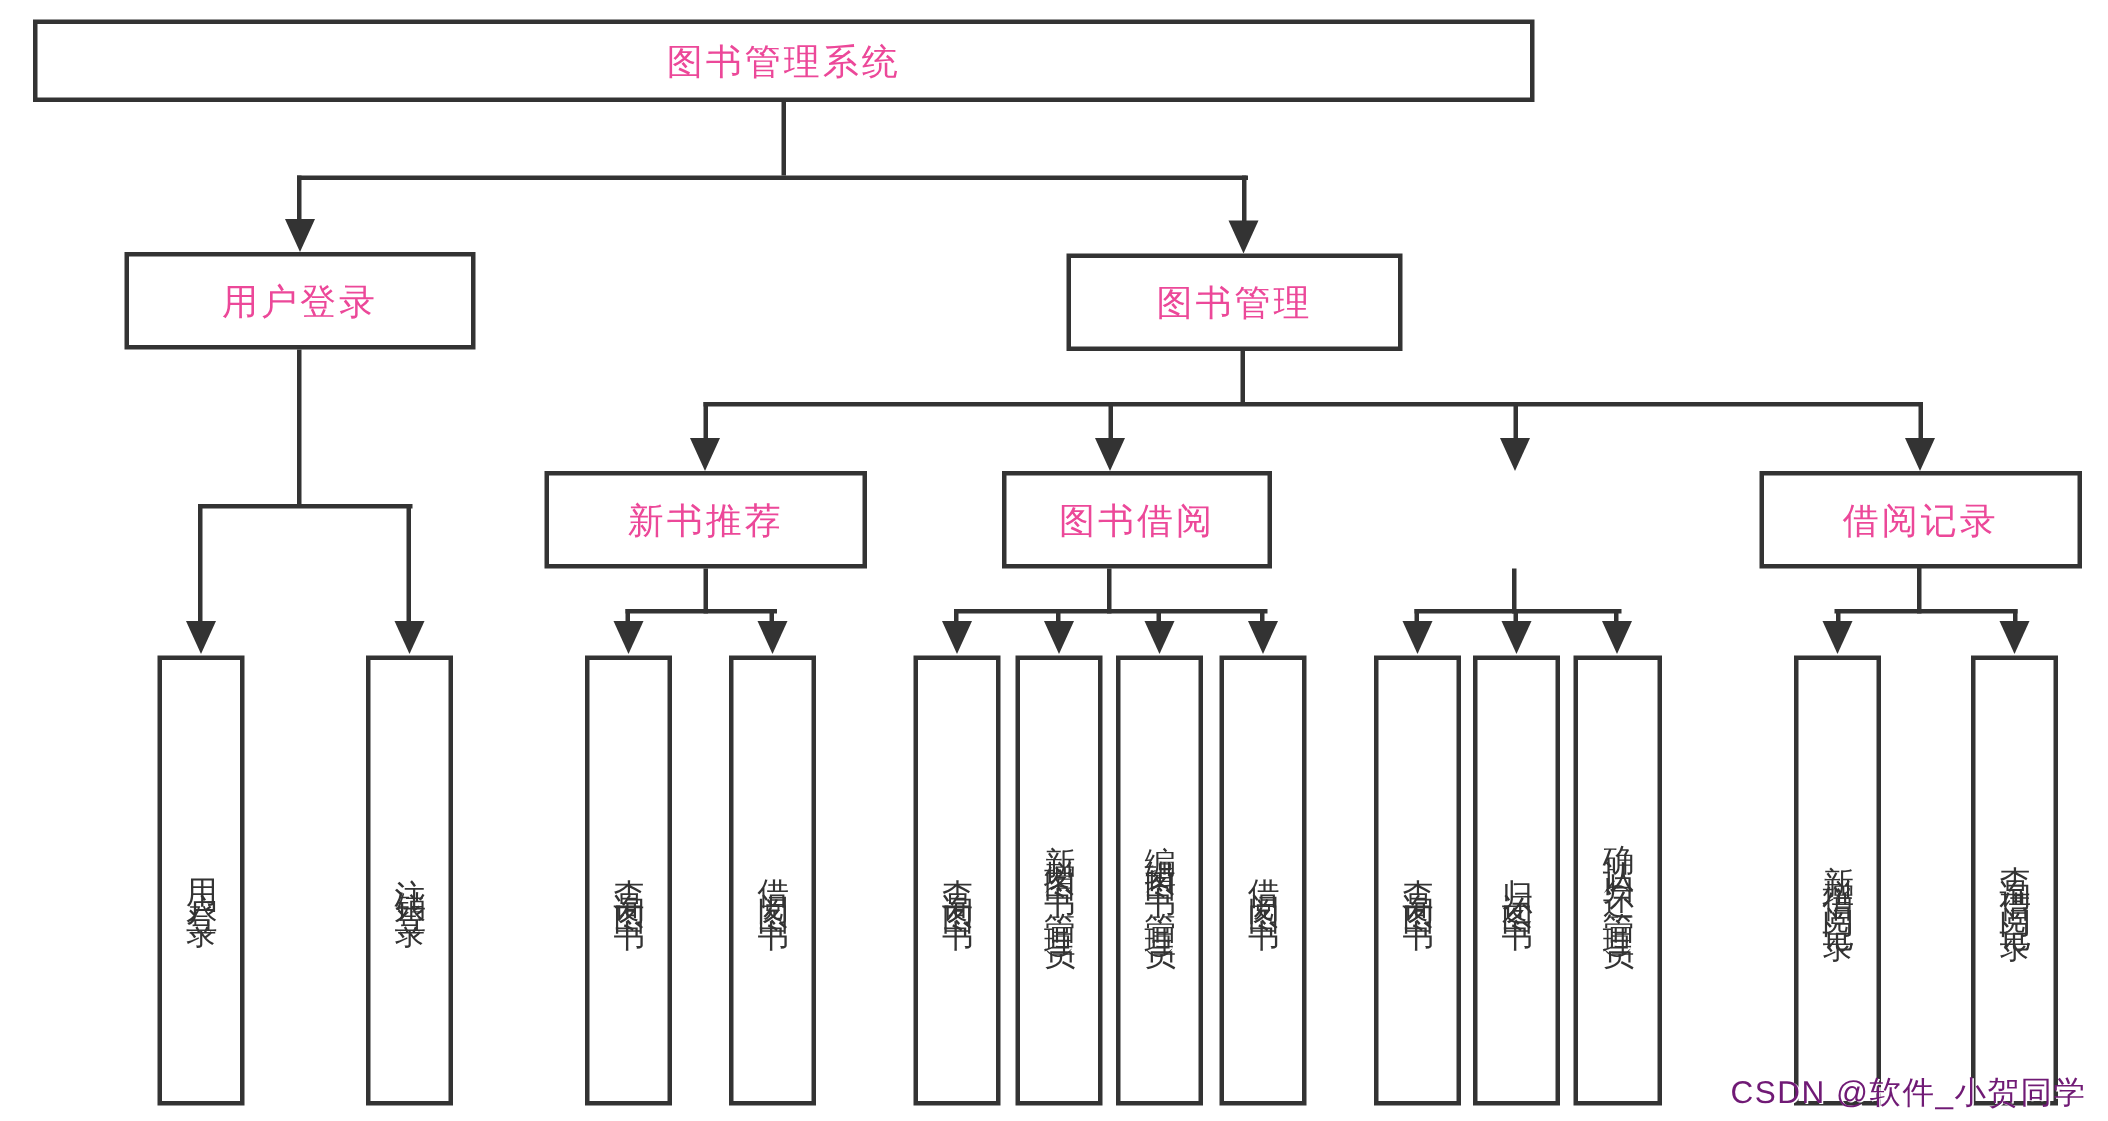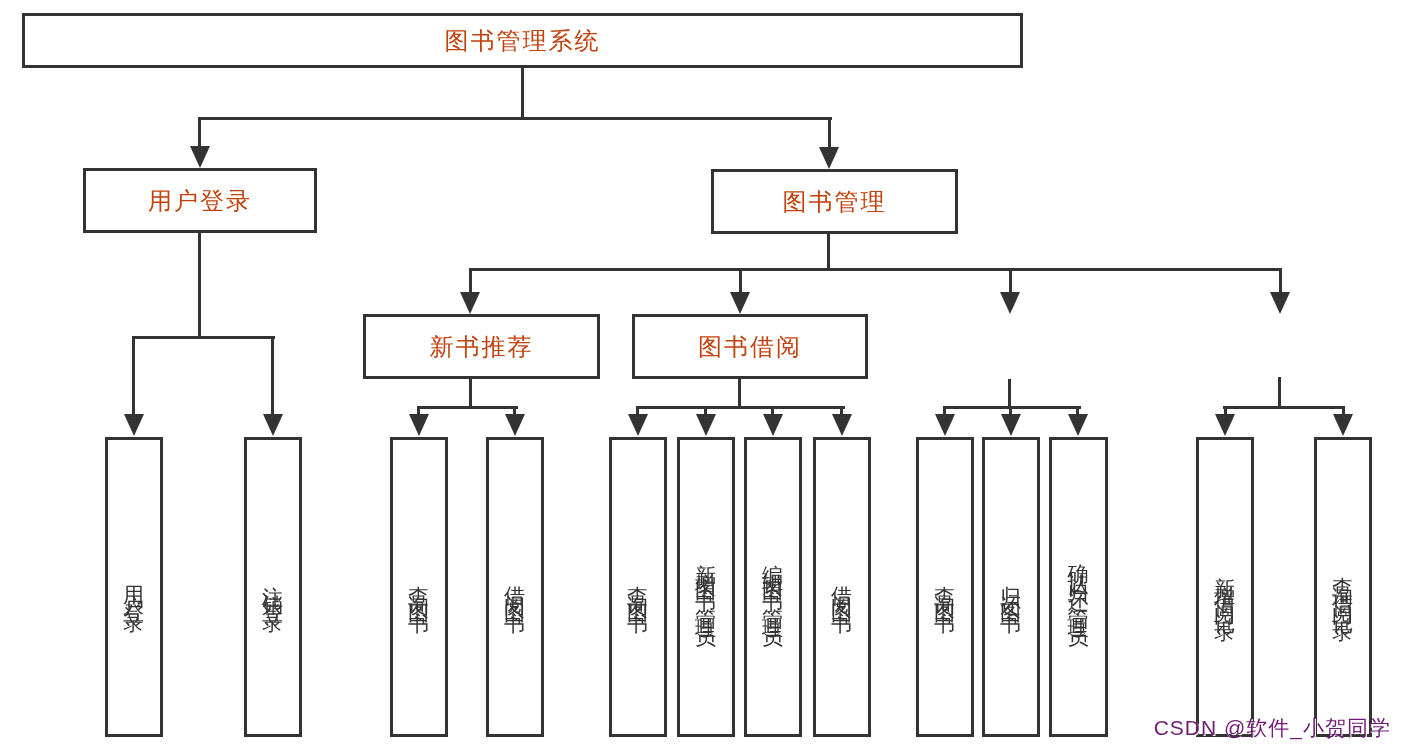--- a/index.html
+++ b/index.html
@@ -5,21 +5,21 @@
   html,body{margin:0;padding:0;background:#fff;}
   .stage{
     position:relative;width:1405px;height:747px;background:#ffffff;
     font-family:"Liberation Sans","DejaVu Sans",sans-serif;color:#333;
     overflow:hidden;
   }
   .box{
     position:absolute;border:3px solid #333;background:#fff;
     box-sizing:border-box;display:flex;align-items:center;justify-content:center;
   }
-  .box.h span{font-size:24px;letter-spacing:2px;color:#c2410c;white-space:nowrap;}
+  .box.h span{font-size:24px;letter-spacing:2px;color:#ec4899;white-space:nowrap;}
   .box.v span{
     writing-mode:vertical-rl;text-orientation:mixed;
     font-size:21px;letter-spacing:9px;color:#333;line-height:1;
   }
   .line{position:absolute;background:#333;}
   .arr{
     position:absolute;width:0;height:0;
     border-left:10px solid transparent;border-right:10px solid transparent;
     border-top:22px solid #333;
   }
@@ -41,21 +41,21 @@
   <div class="line" style="left:521px;top:68px;width:3px;height:49px"></div>
   <div class="line" style="left:198px;top:117px;width:634px;height:3px"></div>
   <div class="line" style="left:198px;top:117px;width:3px;height:31px"></div>
   <div class="arr" style="left:190px;top:146px"></div>
   <div class="line" style="left:828px;top:117px;width:3px;height:31px"></div>
   <div class="arr" style="left:819px;top:147px"></div>
 
   <div class="box h" style="left:83px;top:168px;width:234px;height:65px">
     <span>用户登录</span>
   </div>
-  <div class="box h" style="left:711px;top:169px;width:247px;height:65px">
+  <div class="box h" style="left:711px;top:169px;width:224px;height:65px">
     <span>图书管理</span>
   </div>
 
   <div class="line" style="left:198px;top:233px;width:3px;height:103px"></div>
   <div class="line" style="left:132px;top:336px;width:143px;height:3px"></div>
   <div class="line" style="left:132px;top:336px;width:3px;height:80px"></div>
   <div class="arr" style="left:124px;top:414px"></div>
   <div class="line" style="left:271px;top:336px;width:3px;height:80px"></div>
   <div class="arr" style="left:263px;top:414px"></div>
 
@@ -63,25 +63,28 @@
   <div class="line" style="left:469px;top:268px;width:813px;height:3px"></div>
   <div class="line" style="left:469px;top:268px;width:3px;height:26px"></div>
   <div class="arr" style="left:460px;top:292px"></div>
   <div class="line" style="left:739px;top:268px;width:3px;height:26px"></div>
   <div class="arr" style="left:730px;top:292px"></div>
   <div class="line" style="left:1009px;top:268px;width:3px;height:26px"></div>
   <div class="arr" style="left:1000px;top:292px"></div>
   <div class="line" style="left:1279px;top:268px;width:3px;height:26px"></div>
   <div class="arr" style="left:1270px;top:292px"></div>
 
-  <div class="box h" style="left:363px;top:314px;width:237px;height:65px">
+  <div class="box h" style="left:363px;top:314px;width:215px;height:65px">
     <span>新书推荐</span>
   </div>
-  <div class="box h" style="left:632px;top:314px;width:236px;height:65px">
+  <div class="box h" style="left:668px;top:314px;width:180px;height:65px">
     <span>图书借阅</span>
+  </div>
+  <div class="box h" style="left:1173px;top:314px;width:215px;height:65px">
+    <span>借阅记录</span>
   </div>
 
   <div class="line" style="left:469px;top:379px;width:3px;height:30px"></div>
   <div class="line" style="left:417px;top:406px;width:101px;height:3px"></div>
   <div class="line" style="left:417px;top:406px;width:3px;height:12px"></div>
   <div class="arr" style="left:409px;top:414px"></div>
   <div class="line" style="left:513px;top:406px;width:3px;height:12px"></div>
   <div class="arr" style="left:505px;top:414px"></div>
 
   <div class="line" style="left:738px;top:379px;width:3px;height:30px"></div>

